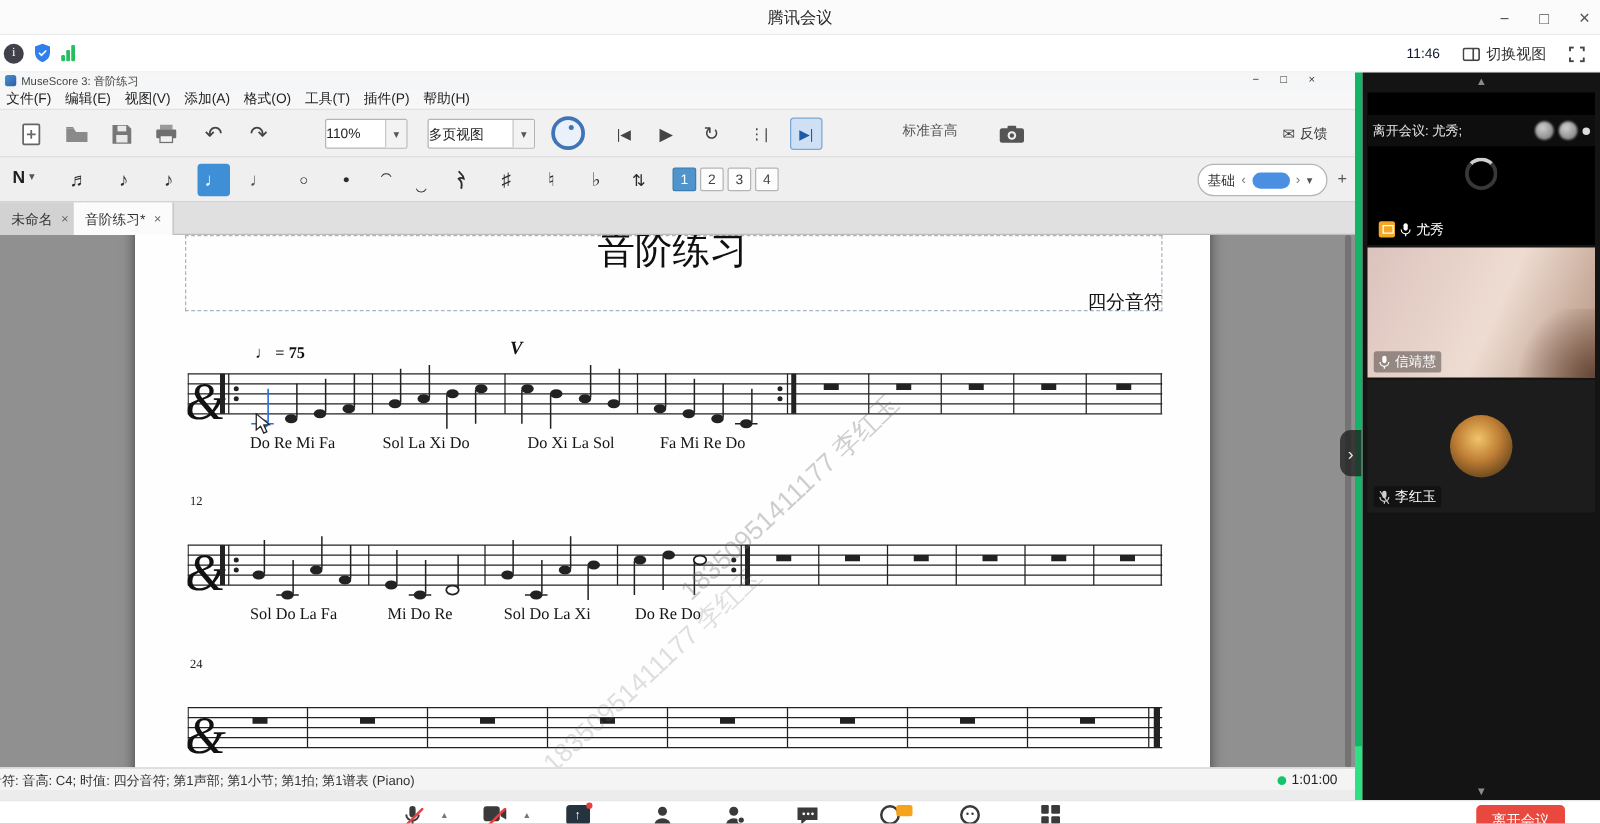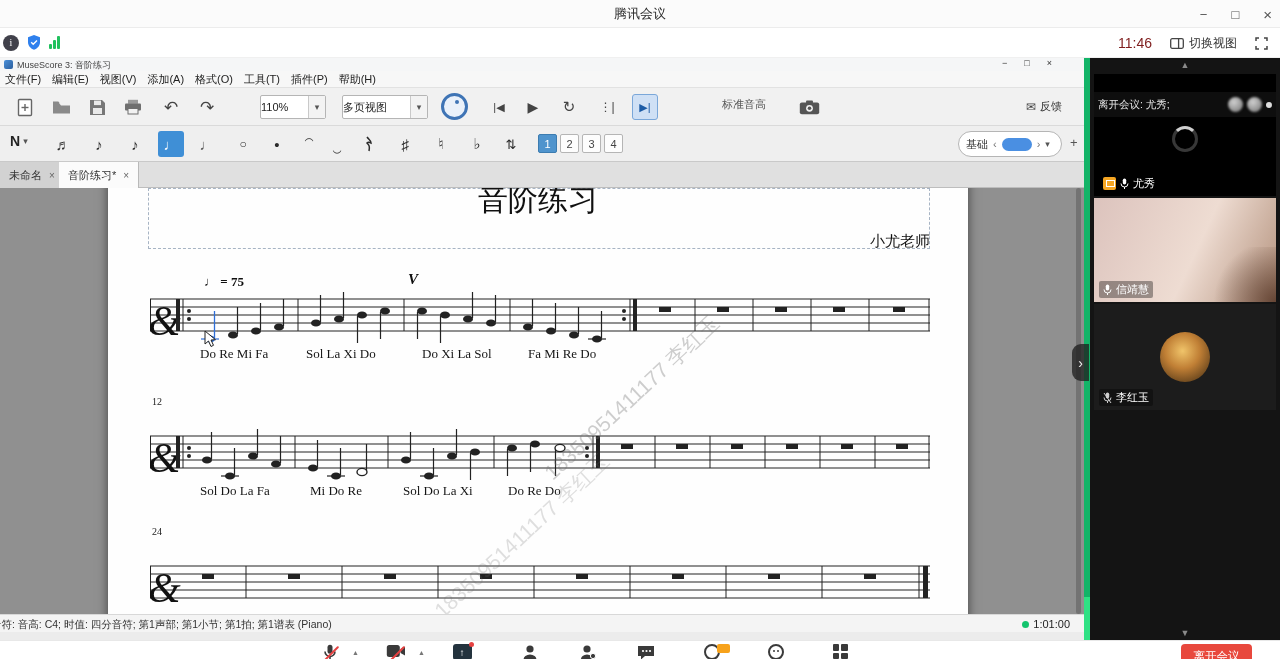--- a/index.html
+++ b/index.html
@@ -13,30 +13,30 @@
   .tb-controls{position:absolute;right:8px;top:0;height:28px;display:flex;align-items:center;gap:24px;color:#555}
   .tb-controls span{font-size:13px;cursor:default}
 
   
   .subbar{position:absolute;left:0;top:28px;width:1280px;height:30px;background:#ffffff;border-bottom:1px solid #f0f0f0}
   .sb-left{position:absolute;left:3px;top:6px;display:flex;align-items:center;gap:7px}
   .info-icon{width:16px;height:16px;border-radius:50%;background:#41414b;color:#fff;font-size:10px;display:flex;align-items:center;justify-content:center;font-family:"Liberation Serif",serif}
   .signal-icon{display:flex;align-items:flex-end;gap:1px;height:13px}
   .signal-icon i{display:block;width:3px;background:#21c15e;border-radius:1px}
   .sb-right{position:absolute;right:12px;top:0;height:30px;display:flex;align-items:center;gap:18px}
-  .sb-time{font-size:14px;color:#7f1d1d}
+  .sb-time{font-size:11px;color:#0f172a}
   .switch-view{display:flex;align-items:center;gap:5px;font-size:12px;color:#333;cursor:pointer}
 
   
   .share{position:absolute;left:0;top:58px;width:1084px;height:582px;background:#f0f0f0;overflow:hidden}
   .ms-titlebar{position:absolute;left:0;top:0;width:100%;height:13px;background:#f5f6f7}
   .ms-logo{position:absolute;left:4px;top:2px;width:9px;height:9px;border-radius:2px;background:linear-gradient(135deg,#4a90d9,#2c5f9e)}
   .ms-title{position:absolute;left:17px;top:1px;font-size:9px;color:#444}
   .ms-ctrl{position:absolute;left:1002px;top:0;display:flex;gap:17px;color:#333;font-size:9px}
-  .ms-menubar{position:absolute;left:0;top:13px;width:100%;height:17px;background:#f7f7f7;border-bottom:1px solid #e2e2e2;display:flex;align-items:center;gap:11px;padding-left:5px}
+  .ms-menubar{position:absolute;left:0;top:13px;width:100%;height:17px;background:#f7f7f7;border-bottom:1px solid #e2e2e2;display:flex;align-items:flex-start;gap:11px;padding-left:5px}
   .ms-menubar span{font-size:11px;color:#222;cursor:default}
   .ms-toolbar1{position:absolute;left:0;top:30px;width:100%;height:38px;background:#f1f1f1;border-bottom:1px solid #dadada}
   .ms-toolbar2{position:absolute;left:0;top:68px;width:100%;height:36px;background:#efefef;border-bottom:1px solid #c9c9c9}
   .tbtn{position:absolute;top:6px;width:26px;height:26px;display:flex;align-items:center;justify-content:center;border-radius:3px;color:#444}
   .combo{position:absolute;top:7px;height:24px;background:#fff;border:1px solid #b5b5b5;border-radius:2px;display:flex;align-items:center;font-size:11px;color:#222}
   .combo .val{padding:0 0;flex:1;white-space:nowrap}
   .combo .dd{width:17px;height:100%;border-left:1px solid #c9c9c9;display:flex;align-items:center;justify-content:center;color:#555;font-size:9px;background:#f3f3f3}
   .metro-circle{position:absolute;left:441px;top:5px;width:27px;height:27px;border-radius:50%;border:3px solid #3f74b5;background:#eaf1fa}
   .metro-circle i{position:absolute;left:11px;top:4px;width:4px;height:4px;border-radius:50%;background:#3f74b5}
   .play-repeats{background:#cfe0f5;border:1px solid #7aa7d9;color:#1c5ba6;font-size:11px}
@@ -291,21 +291,21 @@
         <span>音阶练习*</span>
         <span class="x">×</span>
       </span>
     </div>
 
     <div class="score-area">
       <div class="page">
 
         <div class="tframe"></div>
         <div class="score-title">音阶练习</div>
-        <div class="score-author">小尤老师</div>
+        <div class="score-author">四分音符</div>
 
         <div class="tempo">♩ = 75</div>
         <div class="vmark">V</div>
 
         <svg class="abs" style="left:42px;top:115px" width="780" height="64" viewBox="0 0 780 64">
           <g stroke="#222" stroke-width="1">
             <line x1="0" y1="14" x2="780" y2="14"></line>
               <line x1="0" y1="22" x2="780" y2="22"></line>
               <line x1="0" y1="30" x2="780" y2="30"></line>
               <line x1="0" y1="38" x2="780" y2="38"></line>

